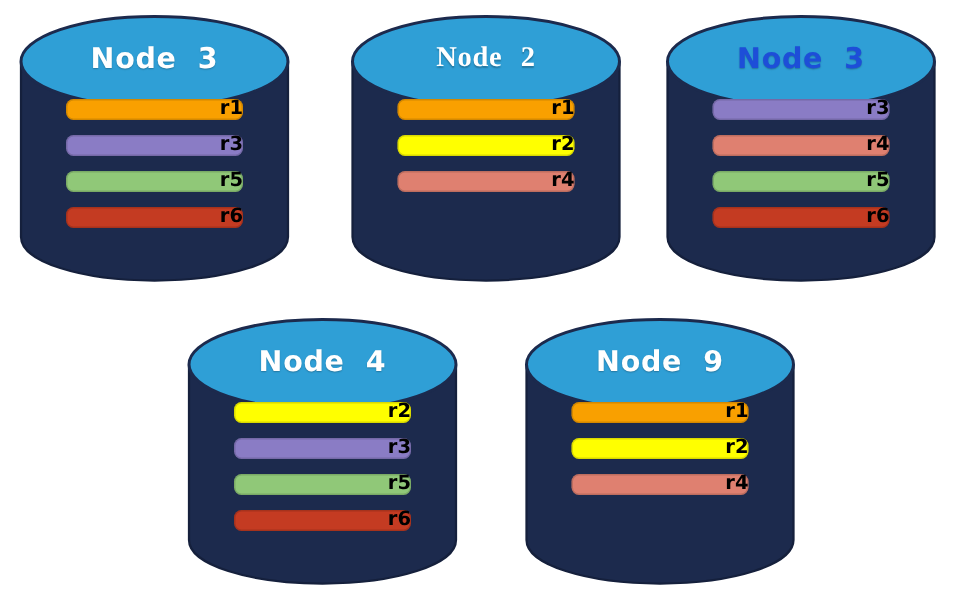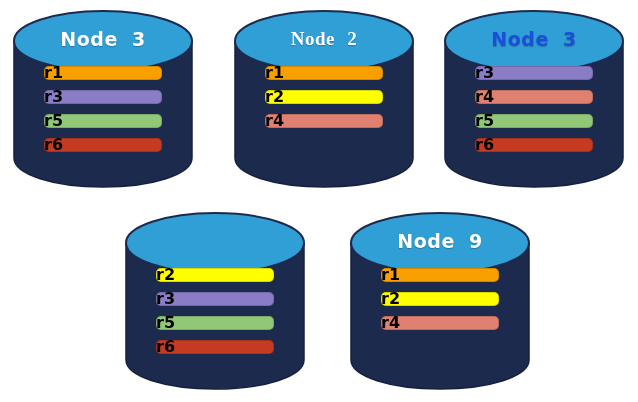--- a/index.html
+++ b/index.html
@@ -44,22 +44,22 @@
     position: absolute;
     left: 0;
     top: 58px;
     width: 100%;
   }
   .bar {
     width: 118px;
     height: 14px;
     margin: 0 auto 10px auto;
     border-radius: 5px;
-    text-align: left;
-    font-size: 16px;
+    text-align: right;
+    font-size: 13px;
     line-height: 14px;
     font-weight: bold;
     color: #000000;
     box-shadow: inset 0 0 0 1px rgba(0,0,0,0.15);
   }
   
   .pos-0 { left: 10px;  top: 8px; }
   .pos-1 { left: 231px; top: 8px; }
   .pos-2 { left: 441px; top: 8px; }
   .pos-3 { left: 122px; top: 210px; }
@@ -117,20 +117,21 @@
 
     <div class="bar" style="background: rgb(196, 59, 34); color: rgb(0, 0, 0);">r6</div>
   </div>
     </div>
 
     <div class="node pos-3">
       <svg class="cyl" viewBox="0 0 186 180" aria-hidden="true">
         <path class="cyl-body" d="M4,34 L4,150 C4,166.5 44,179 93,179 C142,179 182,166.5 182,150 L182,34 Z" stroke-width="1.5" fill="#1C2A4D" stroke="#15203C"></path>
         <ellipse class="cyl-top" cx="93" cy="33" rx="89" ry="30" stroke-width="2" fill="#2F9FD6" stroke="#1C2A4D"></ellipse>
       </svg>
+      <div class="node-label" style="color: rgb(255, 255, 255);">Node 4</div>
       <div class="bars">
     <div class="bar" style="background: rgb(255, 255, 0); color: rgb(0, 0, 0);">r2</div>
 
     <div class="bar" style="background: rgb(138, 124, 197); color: rgb(0, 0, 0);">r3</div>
 
     <div class="bar" style="background: rgb(144, 200, 120); color: rgb(0, 0, 0);">r5</div>
 
     <div class="bar" style="background: rgb(196, 59, 34); color: rgb(0, 0, 0);">r6</div>
   </div>
     </div>

